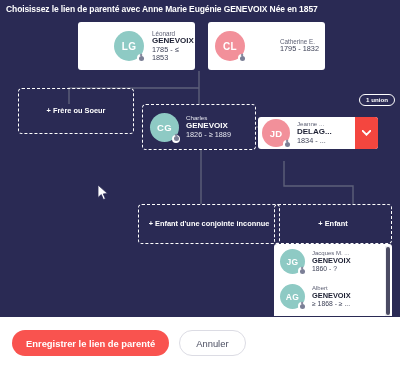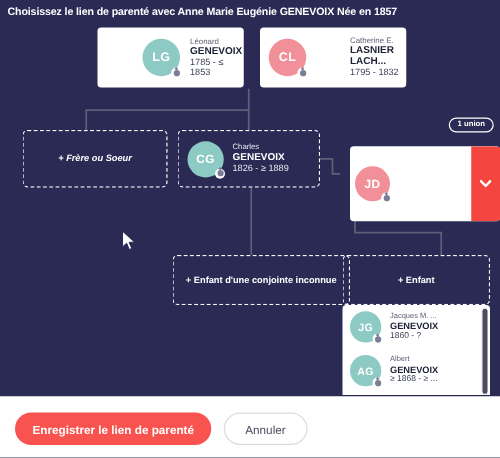--- a/index.html
+++ b/index.html
@@ -78,35 +78,35 @@
   #card-father { left: 78px; padding-left: 36px; }
   #card-mother { left: 208px; gap: 27px; }
   #card-father .avatar, #card-mother .avatar { width: 30px; height: 30px; font-size: 10px; }
   #card-father .names, #card-mother .names { margin-left: 8px; }
   #card-father .n-first, #card-mother .n-first { font-size: 6.3px; }
   #card-father .n-last,  #card-mother .n-last  { font-size: 8px; }
   #card-father .n-dates, #card-mother .n-dates { font-size: 7.3px; }
 
   
   #card-sibling-add {
-    left: 18px; top: 88px; width: 116px; height: 46px;
-    align-items: center; justify-content: center; font-style: italic;
+    left: 18px; top: 72px; width: 116px; height: 46px;
+    align-items: center; justify-content: center;
   }
   #card-focus {
     left: 142px; top: 88px; width: 114px; height: 46px;
     padding-left: 7px;
   }
   #card-focus .avatar { width: 29px; height: 29px; font-size: 9.5px; }
   #card-focus .names { margin-left: 7px; }
   #card-focus .n-first { font-size: 6.2px; color: #e6e7ef; }
   #card-focus .n-last  { font-size: 8px; color: #ffffff; }
   #card-focus .n-dates { font-size: 7.3px; color: #e6e7ef; }
 
   #card-spouse {
-    left: 280px; top: 101px; width: 120px; height: 60px;
+    left: 258px; top: 101px; width: 120px; height: 32px;
     padding-left: 4px;
   }
   #card-spouse .avatar { width: 28px; height: 28px; font-size: 9.5px; }
   #card-spouse .names { margin-left: 7px; }
   #card-spouse .n-first { font-size: 6.2px; }
   #card-spouse .n-last  { font-size: 8px; }
   #card-spouse .n-dates { font-size: 7.3px; }
   #spouse-expand-button {
     position: absolute; right: 0; top: 0;
     width: 23px; height: 100%;
@@ -233,21 +233,20 @@
 
   <div class="person-card" id="card-mother">
     <div class="avatar-wrap">
       <div class="avatar pink">CL</div>
       <span class="gender-badge">
           <i></i>
         </span>
     </div>
     <div class="names">
       <span class="n-first">Catherine E.</span>
-      <span class="n-last">LASNIER LACH...</span>
       <span class="n-dates">1795 - 1832</span>
     </div>
   </div>
 
   <div class="add-box" id="card-sibling-add">+ Frère ou Soeur</div>
 
   <div class="person-card ghost" id="card-focus">
     <div class="avatar-wrap">
       <div class="avatar teal">CG</div>
       <span class="gender-badge">
@@ -262,20 +261,25 @@
   </div>
 
   <div id="union-badge">1 union</div>
 
   <div class="person-card" id="card-spouse">
     <div class="avatar-wrap">
       <div class="avatar pink">JD</div>
       <span class="gender-badge">
           <i></i>
         </span>
+    </div>
+    <div class="names">
+      <span class="n-first">Jeanne ...</span>
+      <span class="n-last">DELAG...</span>
+      <span class="n-dates">1834 - ...</span>
     </div>
     <div id="spouse-expand-button">
       <svg width="9" height="6" viewBox="0 0 9 6">
         <path d="M0.7,0.9 L4.5,4.7 L8.3,0.9" fill="none" stroke="#ffffff" stroke-width="1.9" stroke-linecap="round"></path>
       </svg>
     </div>
   </div>
 
   <div class="add-box" id="add-child-unknown">
     <span>+ Enfant d'une conjointe inconnue</span>

